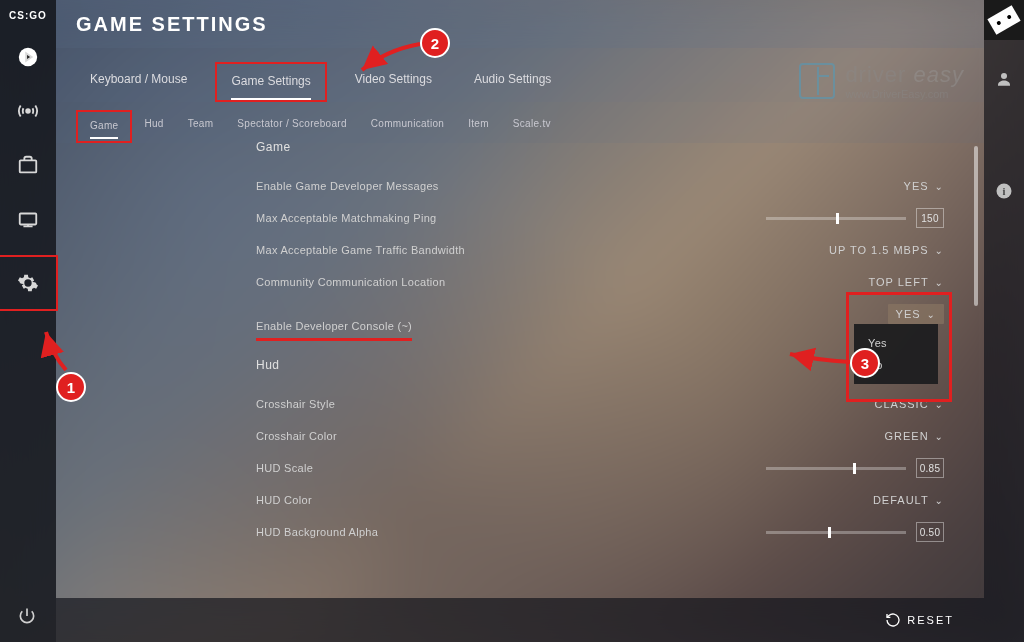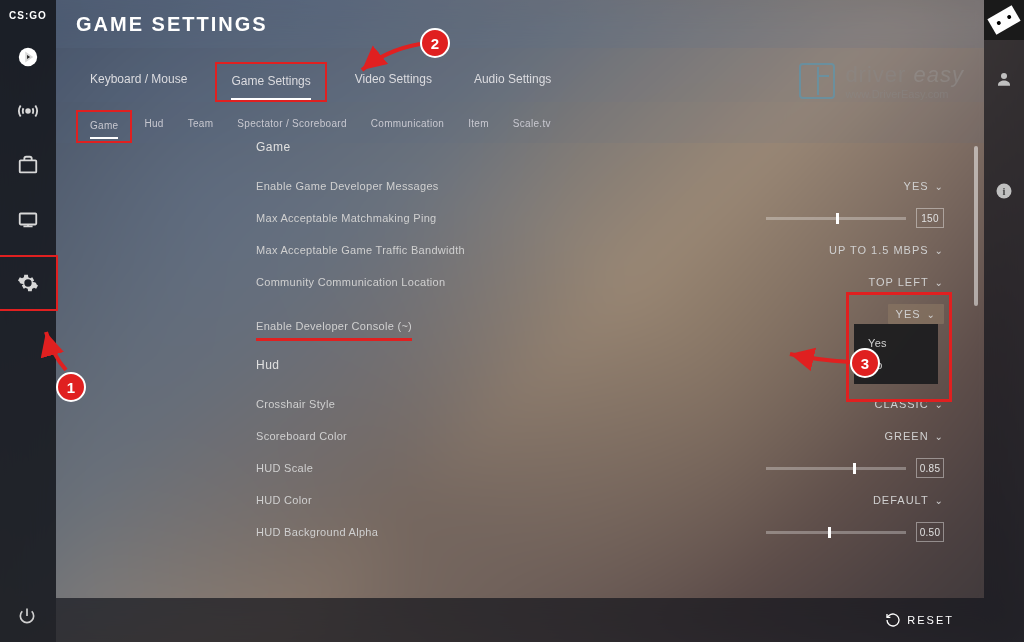--- a/index.html
+++ b/index.html
@@ -344,21 +344,21 @@
 
     <div class="row">
       <span class="label">Crosshair Style</span>
       <span class="value">
           <span>CLASSIC</span>
           <span class="chev">⌄</span>
         </span>
     </div>
 
     <div class="row">
-      <span class="label">Scoreboard Color</span>
+      <span class="label">Crosshair Color</span>
       <span class="value">
           <span>GREEN</span>
           <span class="chev">⌄</span>
         </span>
     </div>
 
     <div class="row">
       <span class="label">HUD Scale</span>
       <span class="slider-wrap">
         <span class="slider">

